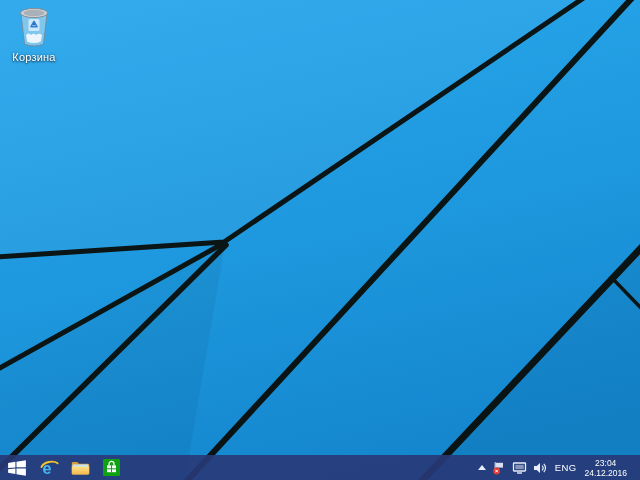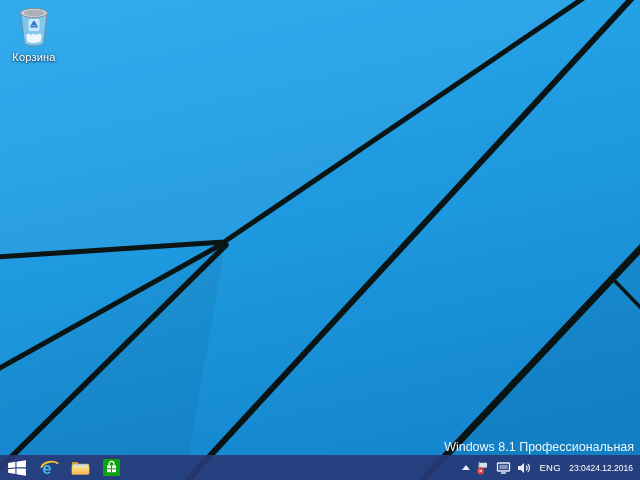--- a/index.html
+++ b/index.html
@@ -28,28 +28,28 @@
 
   
   .taskbar{
     position:absolute;left:0;right:0;bottom:0;height:25px;
     background:rgba(40,56,119,0.90);
     display:flex;align-items:center;
   }
   .start-button{width:34px;height:25px;display:flex;align-items:center;justify-content:center;}
   .task-btn{width:31px;height:25px;display:flex;align-items:center;justify-content:center;}
 
-  .tray{margin-left:auto;display:flex;align-items:center;height:25px;padding-right:3px;}
+  .tray{margin-left:auto;display:flex;align-items:center;height:25px;padding-right:9px;}
   .tray-btn{display:flex;align-items:center;justify-content:center;height:25px;padding:0 3px;}
   .tray-lang{
     color:#ffffff;font-size:9.5px;letter-spacing:0.4px;
     padding:0 6px 0 5px;height:25px;display:flex;align-items:center;
   }
   .tray-clock{
-    display:flex;flex-direction:row;align-items:center;justify-content:center;
+    display:flex;flex-direction:column;align-items:center;justify-content:center;
     height:25px;padding:0 4px 0 2px;color:#ffffff;
   }
   .tray-clock .time{font-size:8.5px;line-height:10px;}
   .tray-clock .date{font-size:8.5px;line-height:10px;}
 </style>
 </head>
 <body>
 
 <div class="screen">
 
@@ -85,21 +85,20 @@
       <rect x="10.5" y="14" width="11" height="12" rx="1.5" fill="rgba(238,246,252,0.7)"></rect>
       <path d="M16,16.5 l3,5.2 h-6 z" fill="none" stroke="#2f7fd2" stroke-width="1.6" stroke-linejoin="round"></path>
       <circle cx="16" cy="19.4" r="1" fill="#1f5fa8"></circle>
       <ellipse cx="16" cy="8" rx="13.5" ry="4.6" fill="#ced4da" stroke="#868d94" stroke-width="1"></ellipse>
       <ellipse cx="16" cy="8" rx="10.6" ry="3.3" fill="#a9b0b7"></ellipse>
     </svg>
     <div class="label">Корзина</div>
   </div>
 
   <div class="watermark">
-    <div>Windows 8.1 Профессиональная</div>
   </div>
 
   <div class="taskbar">
 
     <div class="start-button" title="Start">
       <svg width="18" height="16" viewBox="0 0 20 18" fill="#ffffff">
         <polygon points="0,3.4 8.2,2.1 8.2,8.3 0,9.1"></polygon>
         <polygon points="9.4,1.9 20,0.2 20,8.1 9.4,8.2"></polygon>
         <polygon points="0,10.3 8.2,9.5 8.2,15.7 0,14.4"></polygon>
         <polygon points="9.4,9.6 20,9.7 20,17.6 9.4,15.9"></polygon>

